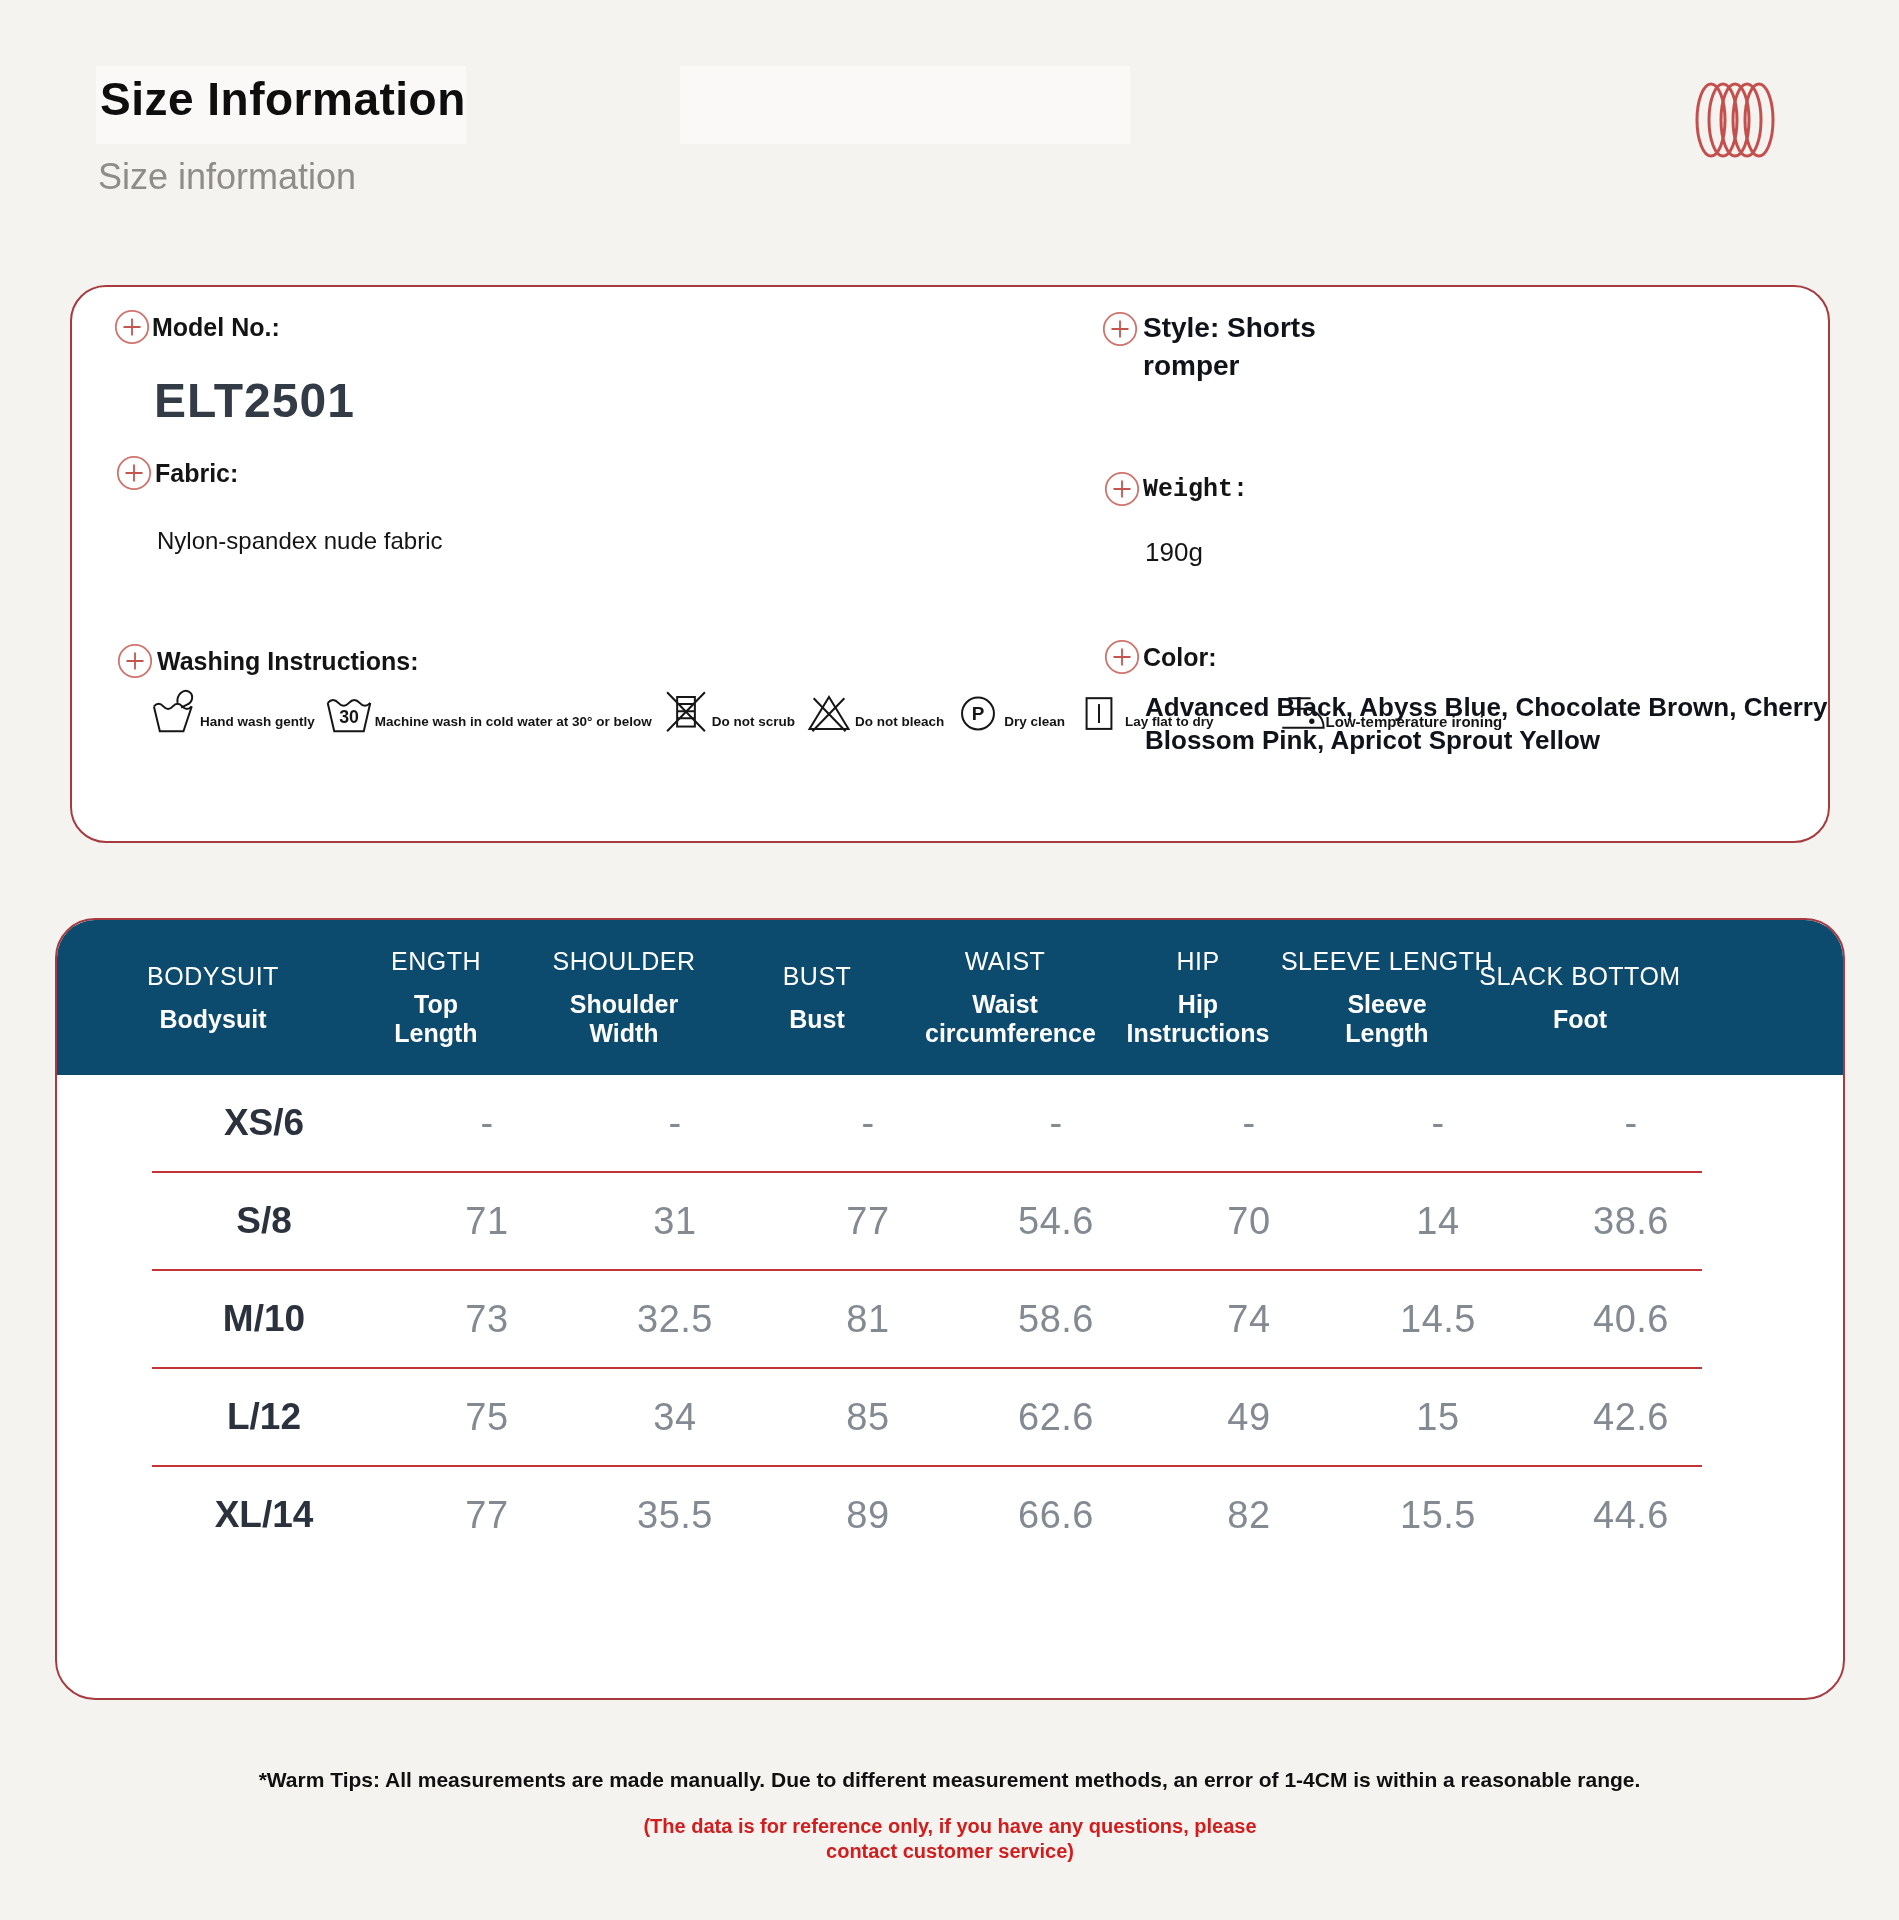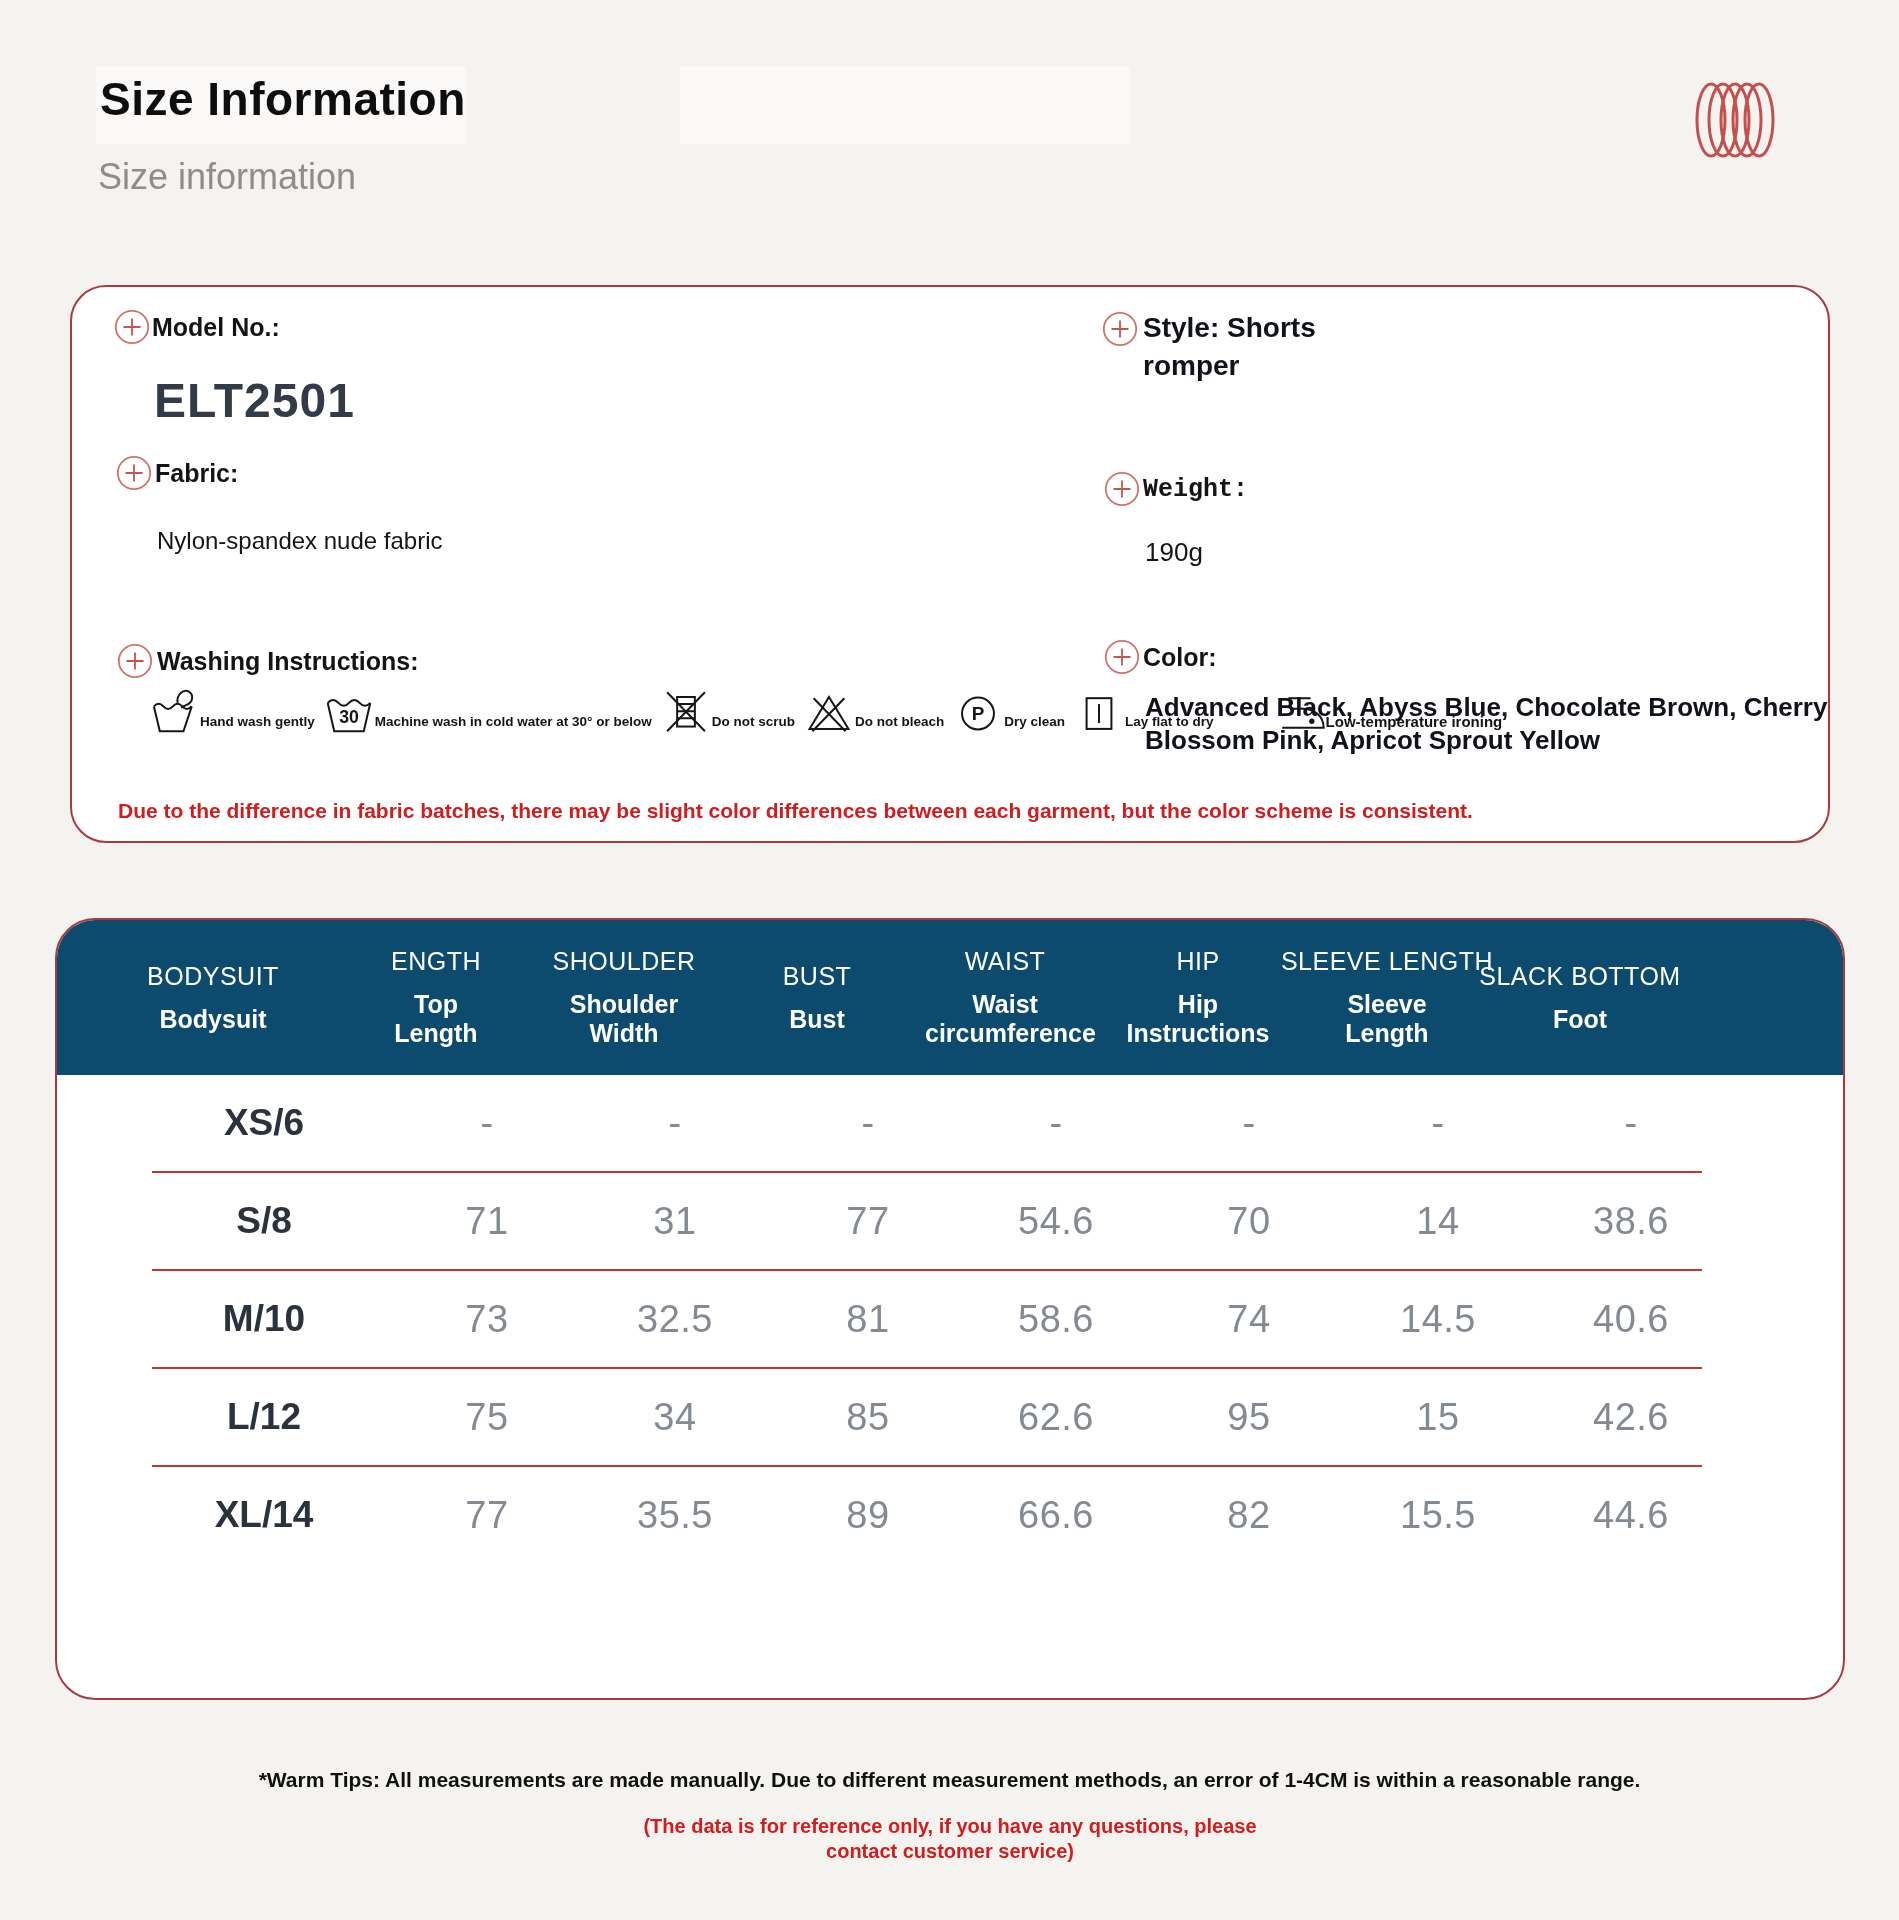--- a/index.html
+++ b/index.html
@@ -170,21 +170,20 @@
         <svg viewBox="0 0 88 88">
           <g fill="none" stroke="#161616" stroke-width="3.4">
             <path d="M14 74 H84 C84 54 68 42 48 42 H34 C28 42 26 34 26 24 H62"></path>
           </g>
           <circle cx="64" cy="63" r="4.5" fill="#161616"></circle>
         </svg>
         <div class="wash-cap">Low-temperature ironing</div>
       </div>
     </div>
 
-    <div class="batch-note">Due to the difference in fabric batches, there may be slight color differences between each garment, but the color scheme is consistent.</div>
 
     <svg class="plus" style="left:1030px;top:24px;" viewBox="0 0 36 36">
       <circle cx="18" cy="18" r="16.2" fill="none" stroke="#d0736c" stroke-width="1.8"></circle>
       <path d="M18 9.5 V26.5 M9.5 18 H26.5" stroke="#c4544e" stroke-width="1.8"></path>
     </svg>
     <div class="style-text">Style: Shorts romper</div>
 
     <svg class="plus" style="left:1032px;top:184px;" viewBox="0 0 36 36">
       <circle cx="18" cy="18" r="16.2" fill="none" stroke="#d0736c" stroke-width="1.8"></circle>
       <path d="M18 9.5 V26.5 M9.5 18 H26.5" stroke="#c4544e" stroke-width="1.8"></path>
@@ -271,21 +270,21 @@
       <div class="val">40.6</div>
     </div>
     <div class="sep"></div>
 
     <div class="trow">
       <div class="size">L/12</div>
       <div class="val">75</div>
       <div class="val">34</div>
       <div class="val">85</div>
       <div class="val">62.6</div>
-      <div class="val">95</div>
+      <div class="val">49</div>
       <div class="val">15</div>
       <div class="val">42.6</div>
     </div>
     <div class="sep"></div>
 
     <div class="trow">
       <div class="size">XL/14</div>
       <div class="val">77</div>
       <div class="val">35.5</div>
       <div class="val">89</div>

